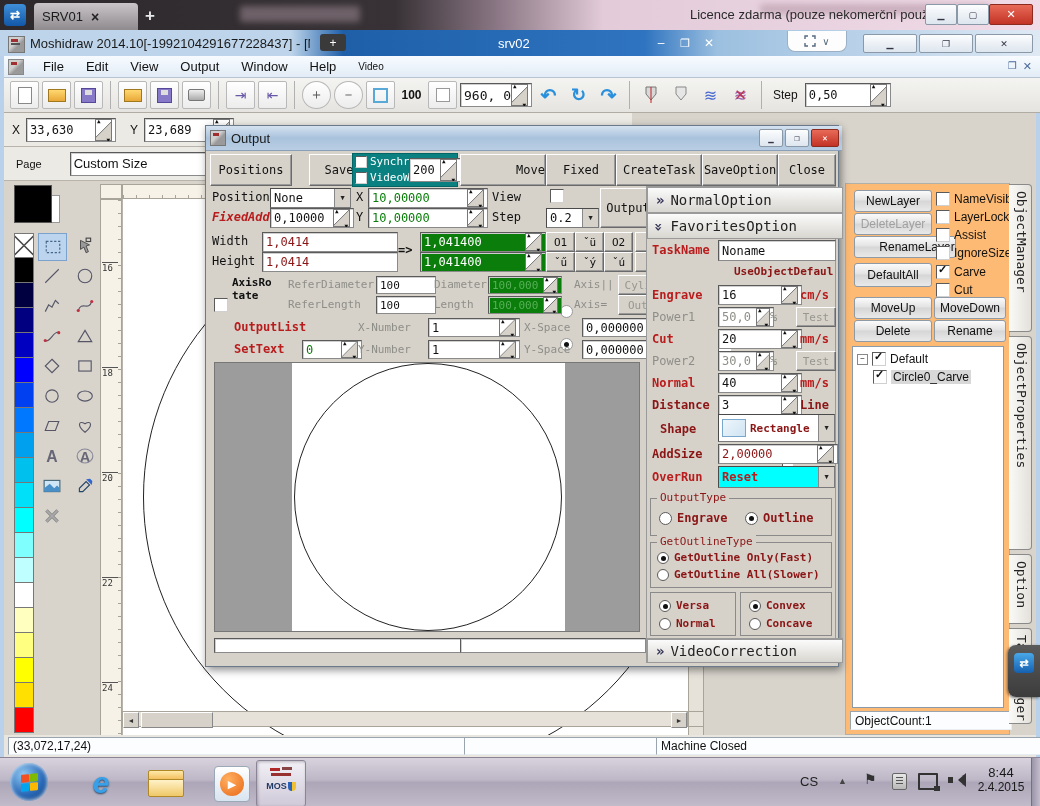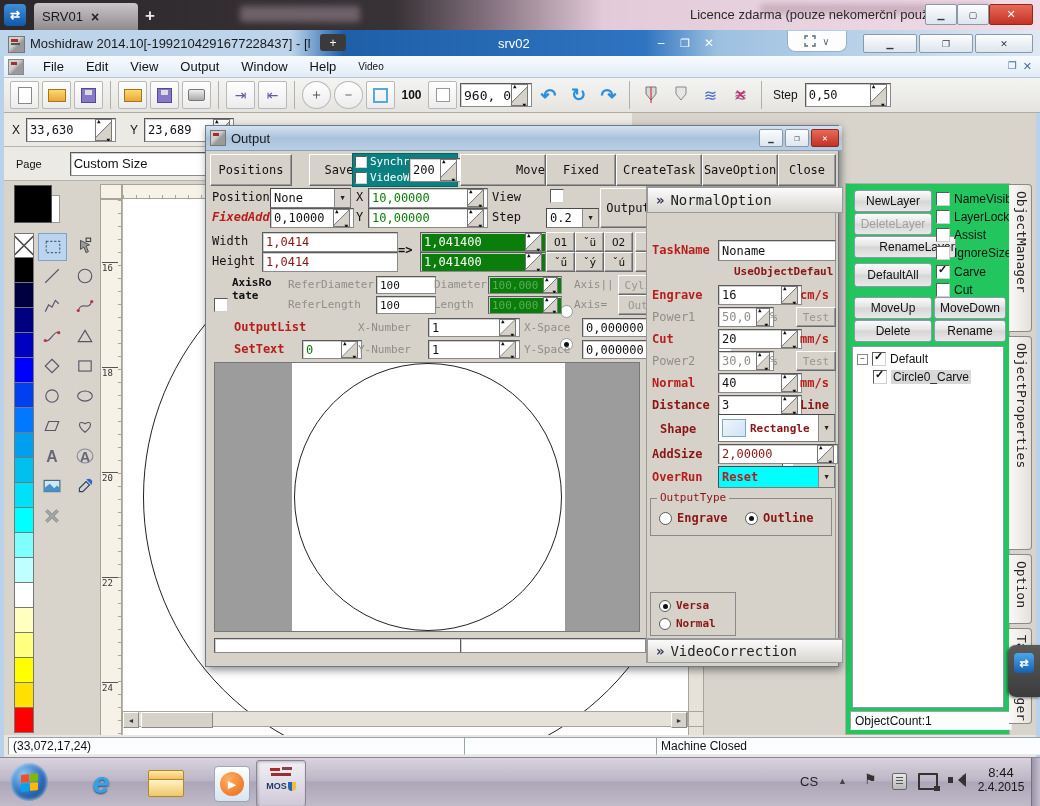--- a/index.html
+++ b/index.html
@@ -370,21 +370,21 @@
     <div class="sbtn" style="width:14px;height:14px;position:absolute;bottom:0;">▼</div>
   </div>
 
   <div class="a scroll" style="left:118px;top:655px;width:566px;height:16px;">
     <div class="sbtn" style="width:14px;height:14px;float:left;">◄</div>
     <div style="width:70px;height:14px;background:#d6d2ca;border:1px solid #888;border-top-color:#fff;border-left-color:#fff;float:left;margin-left:2px;"></div>
     <div class="sbtn" style="width:14px;height:14px;float:right;">►</div>
   </div>
   <div class="a scroll" style="left:684px;top:655px;width:16px;height:16px;"></div>
 
-  <div class="a" style="left:841px;top:127px;width:163px;height:550px;background:#22c55e;border:1px solid #b0b0aa;">
+  <div class="a" style="left:841px;top:127px;width:163px;height:550px;background:#fdba74;border:1px solid #b0b0aa;">
     <div class="a wbtn" style="left:8px;top:6px;width:76px;height:20px;">
         <span>NewLayer</span>
       </div>
     <div class="a wbtn dis" style="left:8px;top:29px;width:76px;height:20px;">
         <span>DeleteLayer</span>
       </div>
     <div class="a wbtn" style="left:8px;top:52px;width:76px;height:20px;padding-left:24px;">
         <span>RenameLayer</span>
       </div>
     <div class="a wbtn" style="left:8px;top:79px;width:76px;height:22px;">
@@ -658,20 +658,24 @@
     <div style="position:absolute;left:79px;top:0;width:268px;height:268px;border:1px solid #222;border-radius:50%;box-sizing:border-box;"></div>
   </div>
   <div class="fld a" style="left:8px;top:512px;width:242px;height:13px;"></div>
   <div class="fld a" style="left:254px;top:512px;width:178px;height:13px;"></div>
 
   <div class="a" style="left:440px;top:60px;width:188px;height:475px;border:1px solid #9a9a9a;background:#d6d2ca;"></div>
   <div class="hdr a sans" style="left:441px;top:61px;width:186px;height:24px;">
     <span class="chev">»</span>
       <span>NormalOption</span>
     </div>
+  <div class="hdr a sans" style="left:441px;top:87px;width:186px;height:24px;">
+    <span class="chev" style="display:inline-block;transform:rotate(90deg);">»</span>
+      <span>FavoritesOption</span>
+    </div>
 
   <span class="a g" style="left:446px;top:117px;font-weight:bold;">TaskName</span>
   <div class="fld a" style="left:512px;top:114px;width:110px;height:19px;">
       <span>Noname</span>
     </div>
   <div class="cb a" style="left:512px;top:139px;"></div>
   <span class="a r" style="left:528px;top:139px;font-size:11px;font-weight:bold;">UseObjectDefaul</span>
 
   <span class="a g" style="left:446px;top:162px;font-weight:bold;">Engrave</span>
   <div class="fld a" style="left:512px;top:159px;width:76px;height:18px;">
@@ -739,28 +743,49 @@
     <span class="lg r">OutputType</span>
     <div class="flex" style="margin:12px 0 0 8px;gap:5px;">
         <div class="rd"></div>
       <span class="r" style="font-size:12px;font-weight:bold;">Engrave</span>
       </div>
     <div class="flex" style="position:absolute;left:94px;top:12px;gap:5px;">
         <div class="rd on"></div>
       <span class="r" style="font-size:12px;font-weight:bold;">Outline</span>
       </div>
   </div>
+  <div class="grp" style="left:444px;top:416px;width:180px;height:44px;">
+    <span class="lg r">GetOutlineType</span>
+    <div class="flex" style="margin:8px 0 0 6px;gap:5px;">
+        <div class="rd on" style="width:10px;height:10px;"></div>
+      <span class="r" style="font-size:11px;font-weight:bold;">GetOutline Only(Fast)</span>
+      </div>
+    <div class="flex" style="margin:4px 0 0 6px;gap:5px;">
+        <div class="rd" style="width:10px;height:10px;"></div>
+      <span class="r" style="font-size:11px;font-weight:bold;">GetOutline All(Slower)</span>
+      </div>
+  </div>
   <div class="grp" style="left:444px;top:466px;width:84px;height:42px;">
     <div class="flex" style="margin:6px 0 0 8px;gap:5px;">
         <div class="rd on" style="width:10px;height:10px;"></div>
       <span class="r" style="font-size:11px;font-weight:bold;">Versa</span>
       </div>
     <div class="flex" style="margin:5px 0 0 8px;gap:5px;">
         <div class="rd" style="width:10px;height:10px;"></div>
       <span class="r" style="font-size:11px;font-weight:bold;">Normal</span>
+      </div>
+  </div>
+  <div class="grp" style="left:534px;top:466px;width:90px;height:42px;">
+    <div class="flex" style="margin:6px 0 0 8px;gap:5px;">
+        <div class="rd on" style="width:10px;height:10px;"></div>
+      <span class="r" style="font-size:11px;font-weight:bold;">Convex</span>
+      </div>
+    <div class="flex" style="margin:5px 0 0 8px;gap:5px;">
+        <div class="rd" style="width:10px;height:10px;"></div>
+      <span class="r" style="font-size:11px;font-weight:bold;">Concave</span>
       </div>
   </div>
   <div class="hdr a sans" style="left:441px;top:512px;width:186px;height:22px;">
     <span class="chev">»</span>
       <span>Machine</span>
     </div>
   <div class="hdr a sans" style="left:441px;top:536px;width:186px;height:22px;top:513px;">
     <span class="chev">»</span>
       <span>VideoCorrection</span>
     </div>

